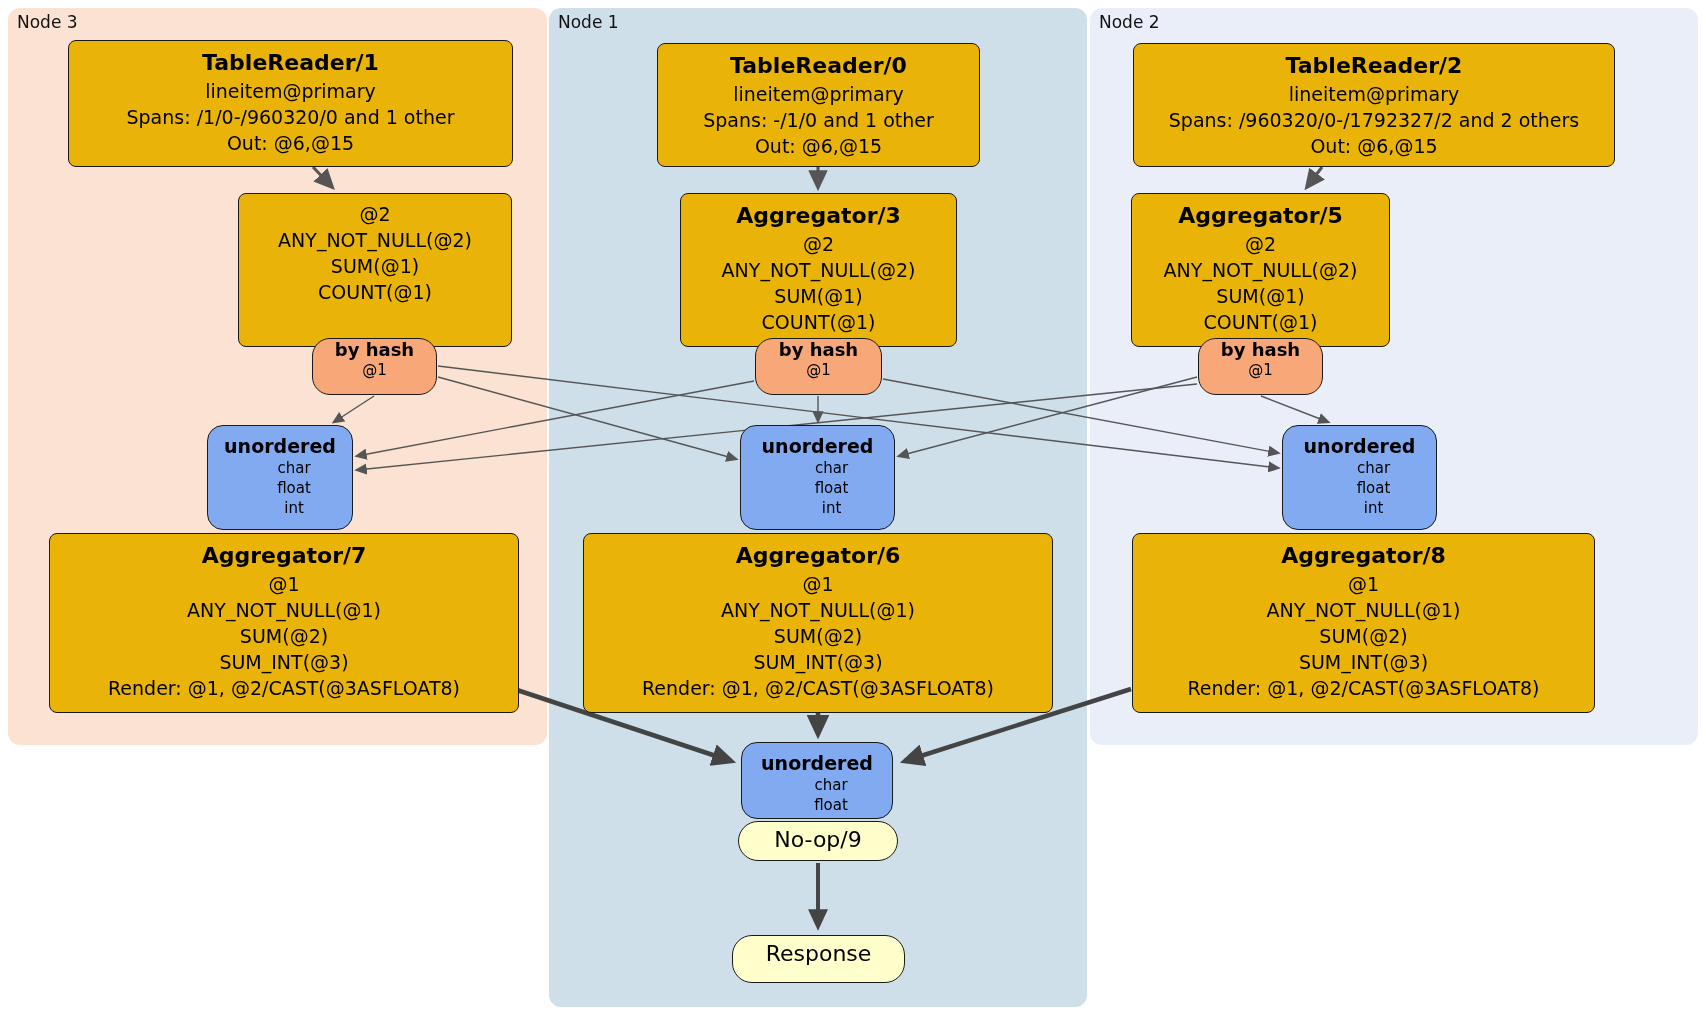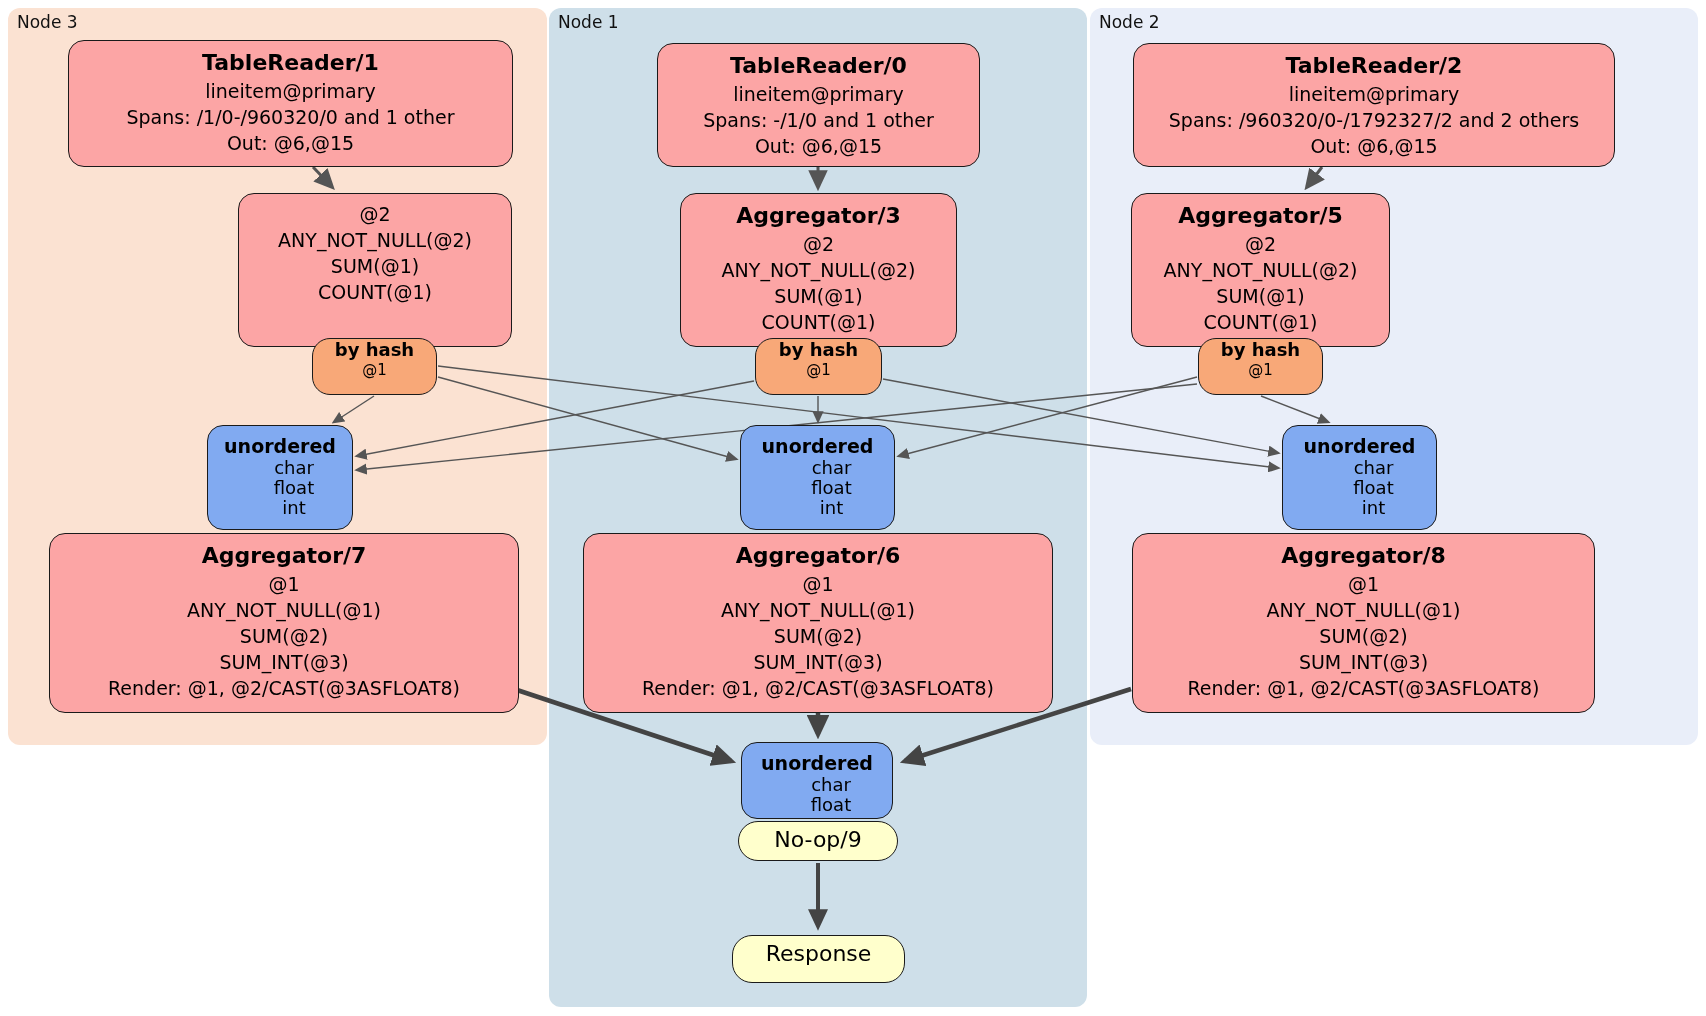--- a/index.html
+++ b/index.html
@@ -4,37 +4,37 @@
 <style>
   html,body{margin:0;padding:0;background:#ffffff;}
   .canvas{
     position:relative;width:1706px;height:1016px;background:#ffffff;overflow:hidden;
     font-family:"DejaVu Sans","Liberation Sans",sans-serif;color:#000;
   }
   .region{position:absolute;border-radius:12px;}
   .region-label{position:absolute;font-size:17px;color:#111;text-align:center;}
   .edges{position:absolute;left:0;top:0;width:1706px;height:1016px;pointer-events:none;}
   .opbox{
-    position:absolute;box-sizing:border-box;background:#fca5a5;border:1.6px solid #1a1a1a;
-    border-radius:16px;text-align:center;padding-top:7px;
+    position:absolute;box-sizing:border-box;background:#eab308;border:1.6px solid #1a1a1a;
+    border-radius:8px;text-align:center;padding-top:7px;
   }
   .opbox .title{font-weight:bold;font-size:22px;line-height:30px;}
   .opbox .line{font-size:19px;line-height:26px;white-space:nowrap;}
   .router{
     position:absolute;box-sizing:border-box;background:#F8A878;border:1.6px solid #1a1a1a;
     border-radius:18px;text-align:center;padding-top:0;
   }
   .router .title{font-weight:bold;font-size:18px;line-height:22px;}
   .router .line{font-size:15px;line-height:18px;}
   .sync{
     position:absolute;box-sizing:border-box;background:#81AAF1;border:1.6px solid #1a1a1a;
     border-radius:16px;text-align:center;padding-top:8px;
   }
   .sync .title{font-weight:bold;font-size:19px;line-height:24px;}
-  .sync .line{font-size:18px;line-height:20px;margin-left:28px;}
+  .sync .line{font-size:15px;line-height:20px;margin-left:28px;}
   .miniop{
     position:absolute;box-sizing:border-box;background:#FFFFCC;border:1.6px solid #1a1a1a;
     border-radius:20px;text-align:center;font-weight:normal;font-size:22px;line-height:35px;
   }
 </style>
 </head>
 <body>
 
 <div class="canvas">
 

